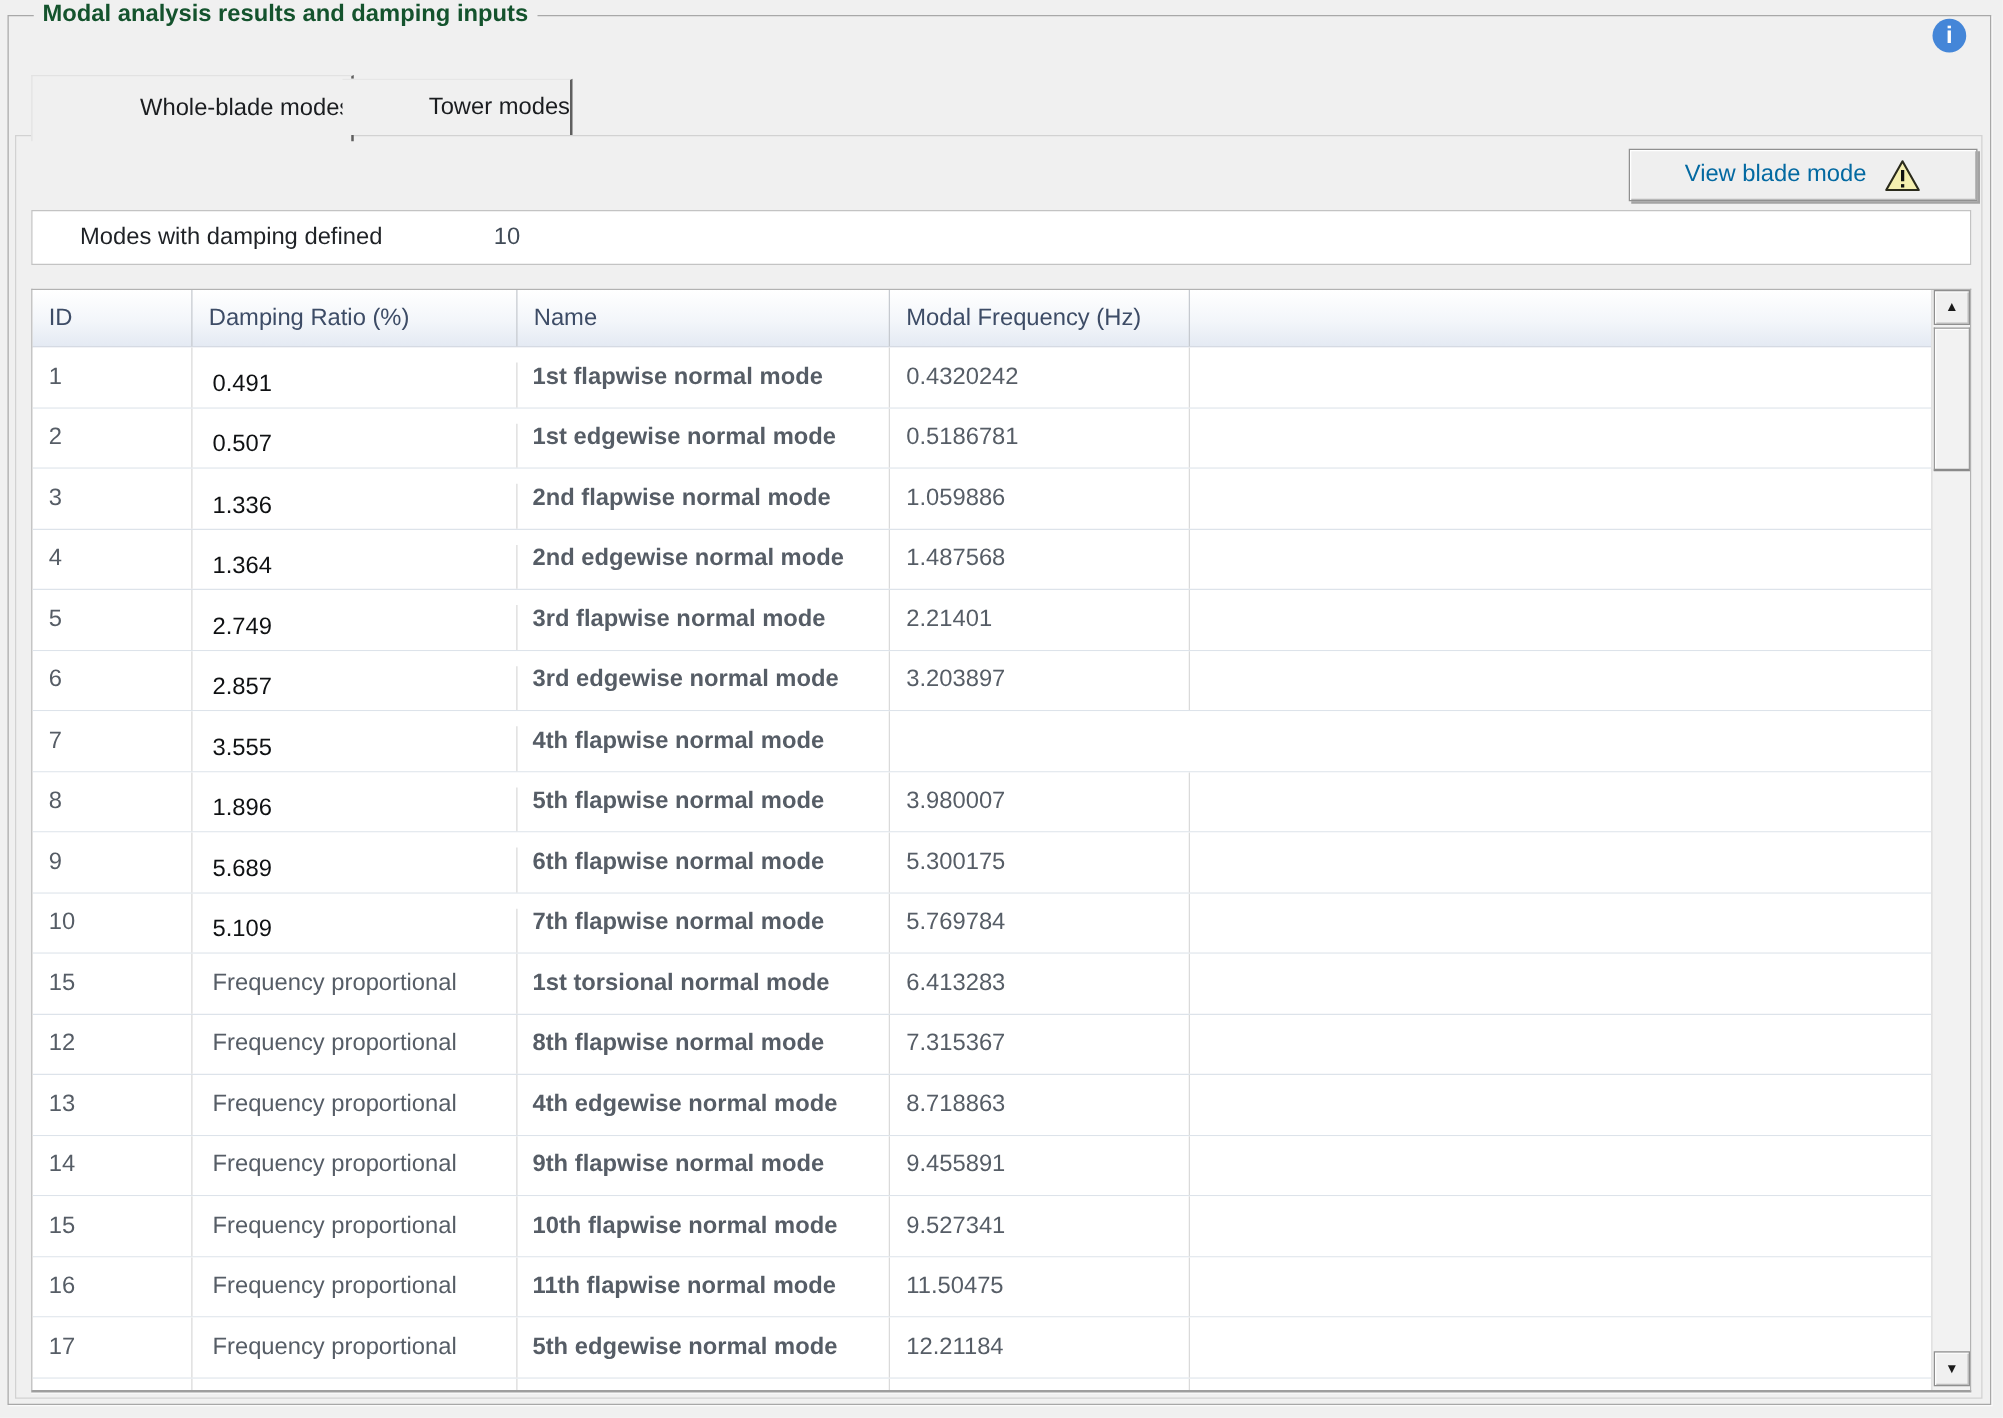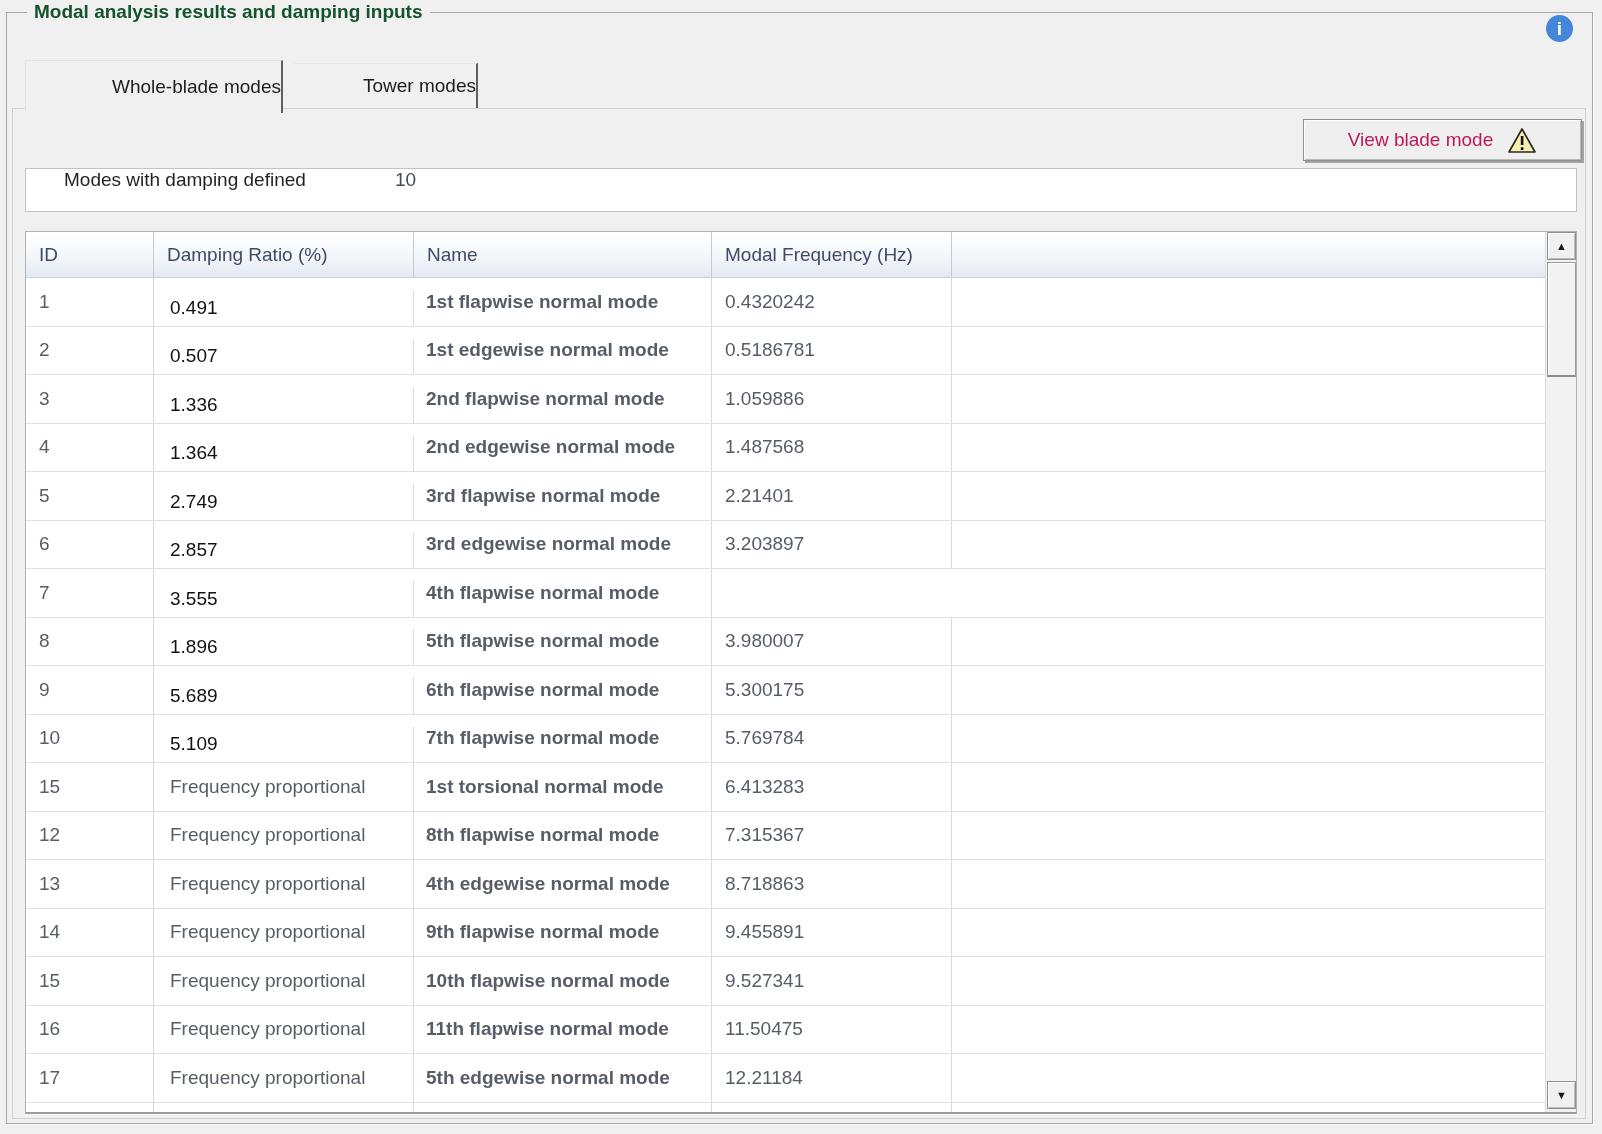--- a/index.html
+++ b/index.html
@@ -16,34 +16,34 @@
               background:#4486d8; color:#ffffff; font-size:19px; font-weight:bold;
               display:flex; align-items:center; justify-content:center; cursor:default; }
 
   
   .tabpage { position:absolute; left:12px; top:108px; width:1574px; height:1011px;
              border:1px solid #d2d2d2; background:#f0f0f0; }
   .tab { position:absolute; background:#f0f0f0; display:flex; align-items:center; justify-content:flex-end;
          font-size:19px; color:#1b1d20; z-index:2; cursor:default; }
   .tab-active { left:25px; top:60px; width:258px; height:53px;
          border-top:1px solid #e2e2e2; border-left:1px solid #e2e2e2; border-right:2px solid #5f5f5f; }
-  .tab-inactive { left:294px; top:63px; width:184px; height:45px;
+  .tab-inactive { left:274px; top:63px; width:184px; height:45px;
          border-top:1px solid #e6e6e6; border-right:2px solid #5f5f5f; }
 
   
   .view-btn { position:absolute; left:1303px; top:119px; width:279px; height:42px;
          background:#efefef; border:1px solid #909090;
          box-shadow:inset 1px 1px 0 #ffffff, inset -1px -1px 0 #b9b9b9, 2px 2px 0 rgba(100,100,100,.55);
          display:flex; align-items:center; justify-content:center; gap:14px;
-         font-size:19px; color:#be185d; cursor:default; }
+         font-size:19px; color:#0369a1; cursor:default; }
   .warn-svg { display:block; }
 
   
   .modes-field { position:absolute; left:25px; top:168px; width:1552px; height:44px;
-         background:#ffffff; border:1px solid #c3c3c3; display:flex; align-items:flex-start; }
+         background:#ffffff; border:1px solid #c3c3c3; display:flex; align-items:center; }
   .row-selector { width:22px; background:#ebebeb; border-right:1px solid #d7d7d7; }
   .modes-label { display:flex; align-items:center; padding-left:16px; width:330px;
          font-size:19px; color:#1f2226; }
   .modes-sep { width:1px; background:#dcdcdc; margin-left:6px; }
   .modes-value { display:flex; align-items:center; padding-left:10px; flex:1;
          font-size:19px; color:#414b57; }
 
   
   .grid { position:absolute; left:25px; top:231px; width:1552px; height:883px; background:#ffffff;
           border:1px solid #b2b2b2; border-bottom:2px solid #9e9e9e; box-shadow:0 1px 0 #fafafa; overflow:hidden; }

